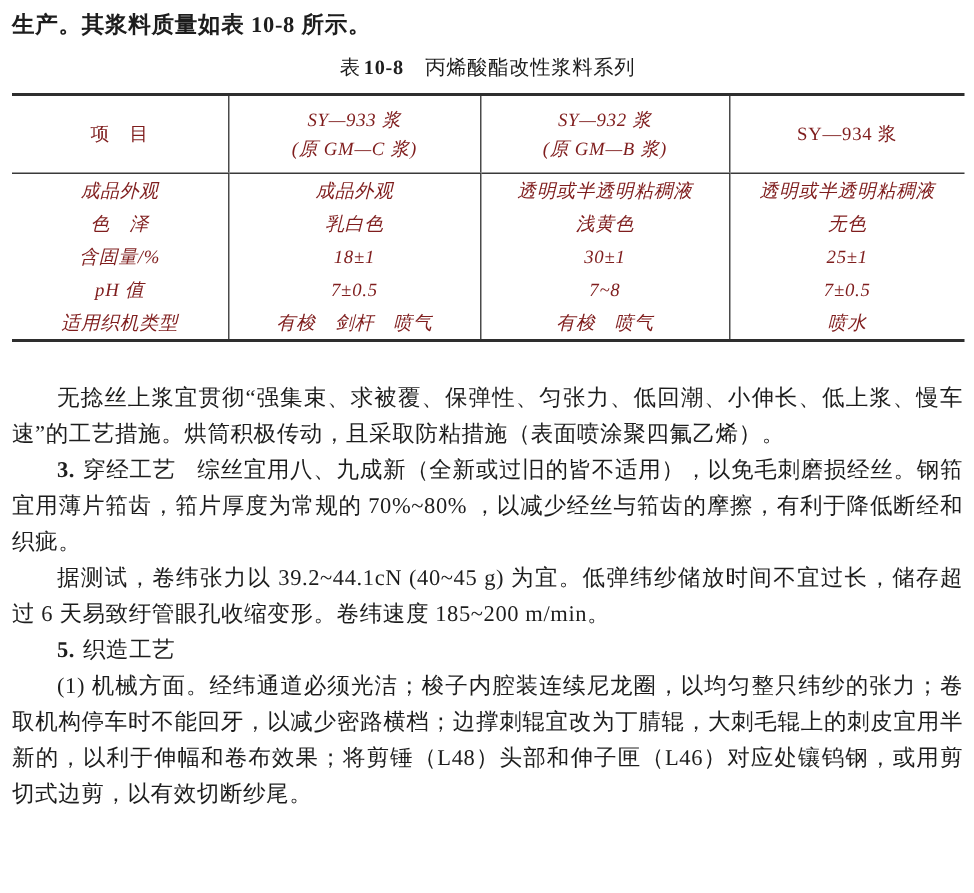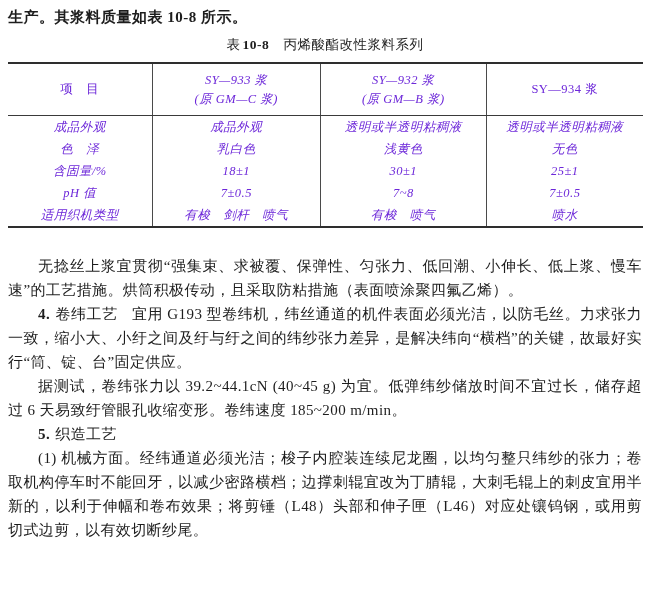--- a/index.html
+++ b/index.html
@@ -31,21 +31,21 @@
   .caption .cap-title { margin-left: 0.9em; margin-top: 32px; }
 
   table.series {
     margin-top: 8px;
     width: 635px;
     border-collapse: collapse;
     table-layout: fixed;
     border-top: 2px solid #2e2e2e;
     border-bottom: 2px solid #2e2e2e;
     font-size: 12.5px;
-    color: #6d28d9;
+    color: #7f1d1d;
   }
   table.series td {
     text-align: center;
     vertical-align: middle;
     padding: 0 2px;
     letter-spacing: 0.5px;
   }
   table.series td + td { border-left: 1px solid #4a4a4a; }
   table.series thead td {
     height: 51px;
@@ -136,24 +136,24 @@
         <td>有梭　喷气</td>
         <td>喷水</td>
       </tr>
     </tbody>
   </table>
 
   <p class="body-p first">
     <span>无捻丝上浆宜贯彻“强集束、求被覆、保弹性、匀张力、低回潮、小伸长、低上浆、慢车速”的工艺措施。烘筒积极传动，且采取防粘措施（表面喷涂聚四氟乙烯）。</span>
   </p>
 
+  <p class="body-p">
+    <span class="bnum">3.</span><span class="phead">穿经工艺</span><span>综丝宜用八、九成新（全新或过旧的皆不适用），以免毛刺磨损经丝。钢筘宜用薄片筘齿，筘片厚度为常规的 70%~80% ，以减少经丝与筘齿的摩擦，有利于降低断经和织疵。</span>
+  </p>
 
-  <p class="body-p">
-    <span class="bnum">4.</span><span class="phead">卷纬工艺</span><span>宜用 G193 型卷纬机，纬丝通道的机件表面必须光洁，以防毛丝。力求张力一致，缩小大、小纡之间及纡与纡之间的纬纱张力差异，是解决纬向“横档”的关键，故最好实行“筒、锭、台”固定供应。</span>
-  </p>
 
   <p class="body-p">
     <span>据测试，卷纬张力以 39.2~44.1cN (40~45 g) 为宜。低弹纬纱储放时间不宜过长，储存超过 6 天易致纡管眼孔收缩变形。卷纬速度 185~200 m/min。</span>
   </p>
 
   <p class="body-p">
     <span class="bnum">5.</span><span>织造工艺</span>
   </p>
 
   <p class="body-p">

